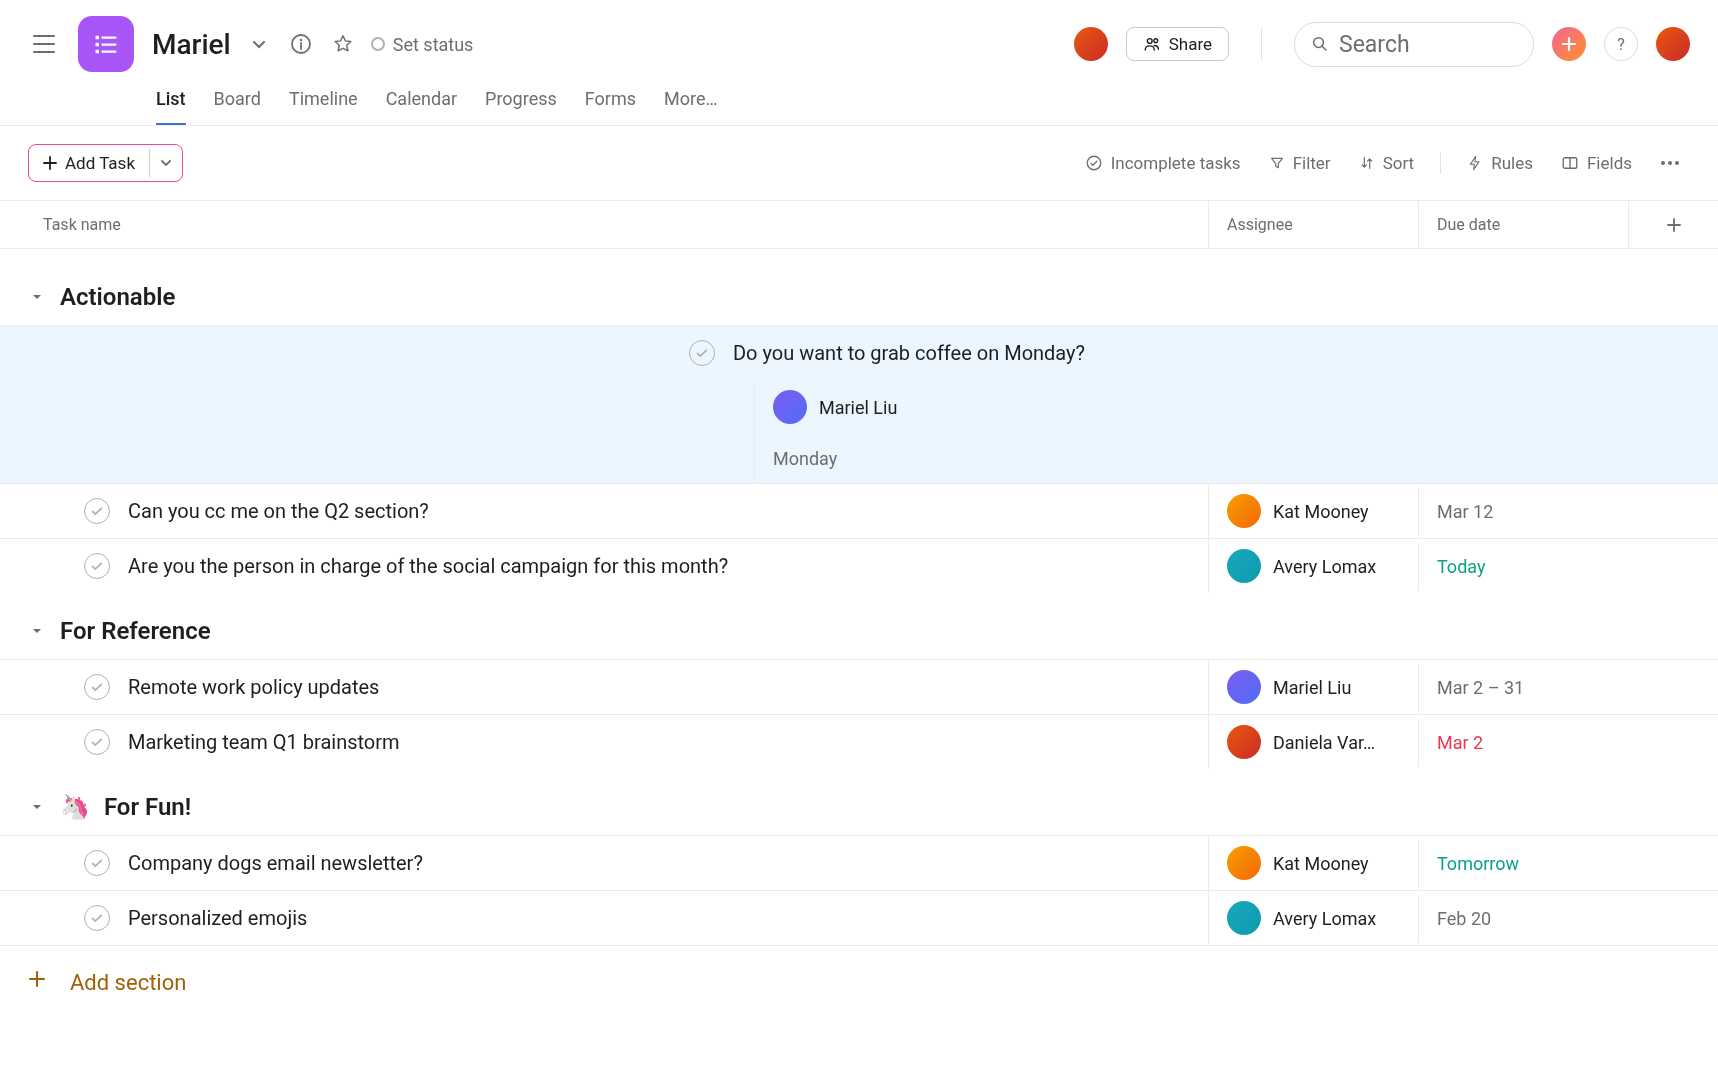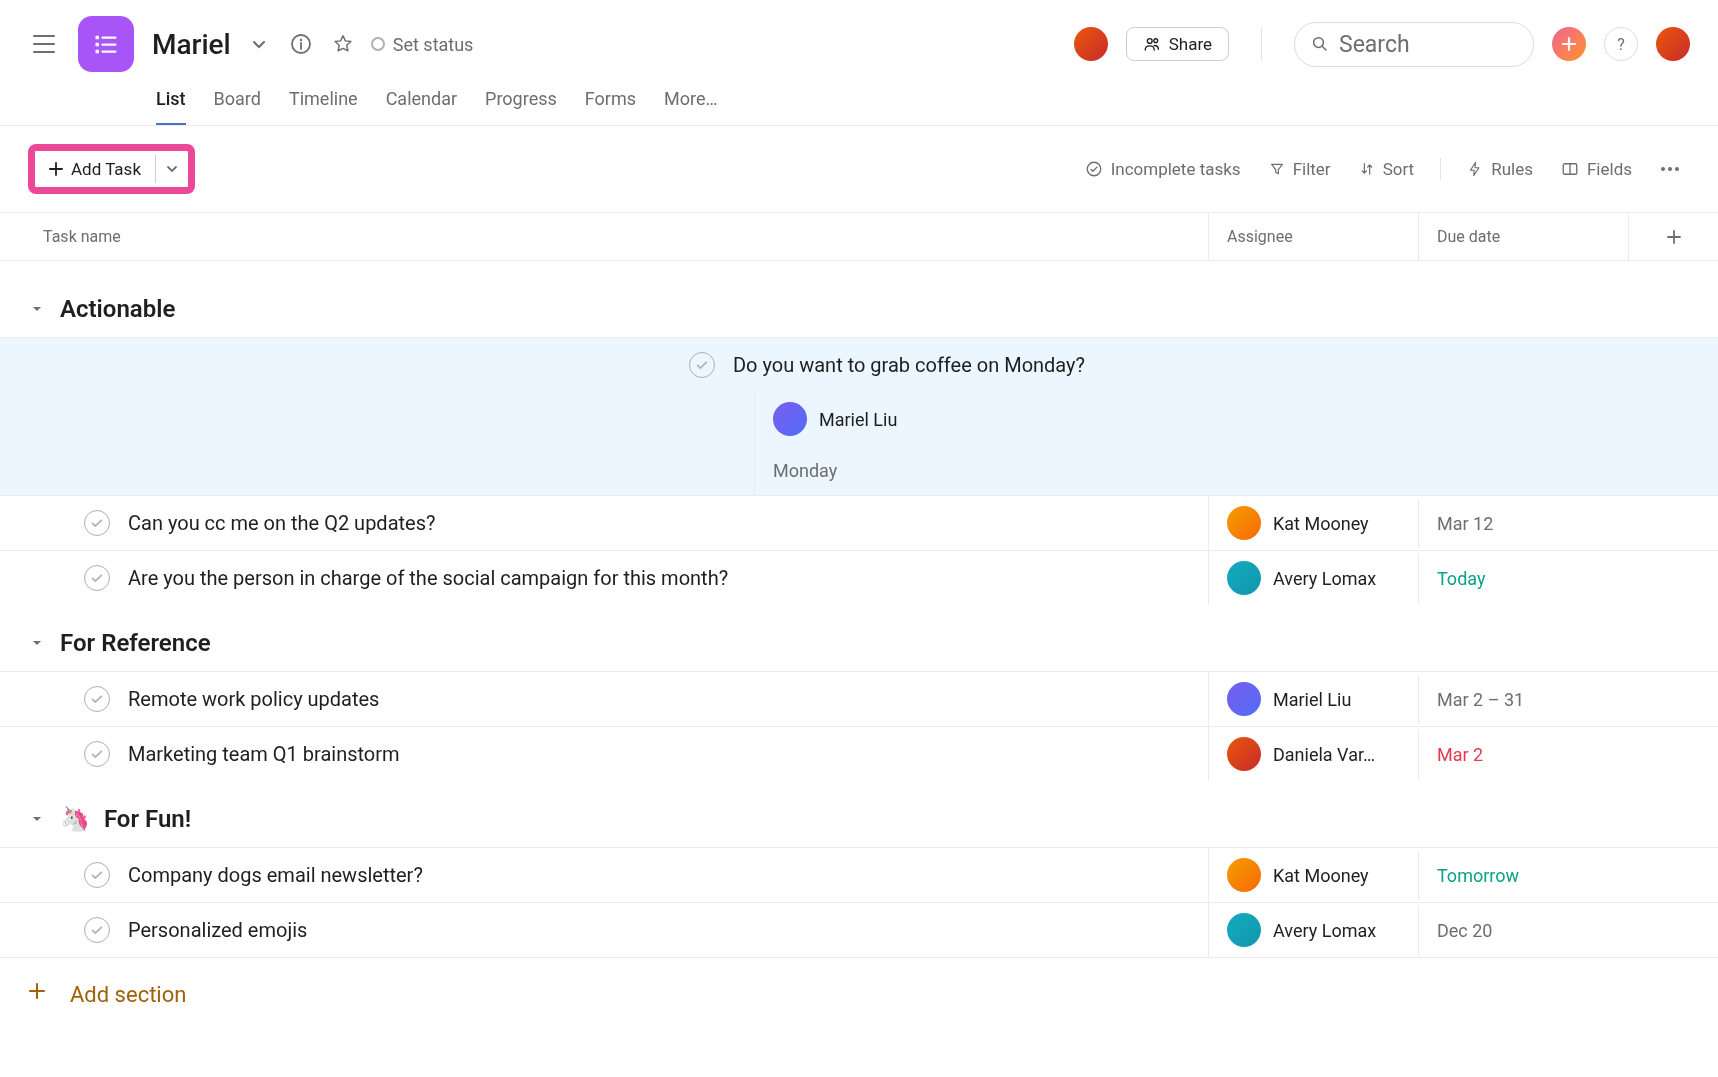--- a/index.html
+++ b/index.html
@@ -24,21 +24,21 @@
 .plus-btn { width:34px; height:34px; border-radius:50%; background:linear-gradient(135deg,#f06595,#ff922b); display:flex; align-items:center; justify-content:center; color:#fff; font-size:20px; cursor:pointer; }
 .help-btn { width:34px; height:34px; border-radius:50%; border:1px solid #dcdcdc; display:flex; align-items:center; justify-content:center; color:#6d6e6f; cursor:pointer; }
 
 
 .tabs { display:flex; gap:28px; padding:16px 28px 0 156px; border-bottom:1px solid #edeae9; font-size:18px; color:#6d6e6f; }
 .tab { padding:0 0 14px 0; cursor:pointer; }
 .tab.active { color:#1e1f21; border-bottom:2px solid #4573d2; font-weight:500; }
 
 
 .toolbar { display:flex; align-items:center; padding:18px 28px 18px 28px; gap:8px; font-size:17px; color:#6d6e6f; }
-.add-task { display:flex; align-items:center; border:7px solid #ec4899; border-radius:8px; overflow:hidden; }
+.add-task { display:flex; align-items:center; border:1px solid #ec4899; border-radius:8px; overflow:hidden; }
 .add-task-main { display:flex; align-items:center; gap:8px; padding:8px 14px; cursor:pointer; color:#1e1f21; }
 .add-task-drop { padding:8px 10px; border-left:1px solid #cfcbcb; cursor:pointer; color:#6d6e6f; }
 .tb-item { display:flex; align-items:center; gap:8px; padding:6px 10px; cursor:pointer; border-radius:6px; }
 .tb-sep { width:1px; height:22px; background:#e4e4e4; margin:0 8px; }
 
 
 .grid-header { display:flex; border-top:1px solid #edeae9; border-bottom:1px solid #edeae9; font-size:16px; color:#6d6e6f; }
 .col-name { flex: 1 1 auto; padding:14px 28px;margin-left:15px; }
 .col-assignee { width:210px; padding:14px 18px; border-left:1px solid #edeae9; }
 .col-due { width:210px; padding:14px 18px; border-left:1px solid #edeae9; }
@@ -251,21 +251,21 @@
         <div class="cell-due ">Monday</div>
         <div class="cell-extra"></div>
       </div>
       <div class="row">
         <div class="cell-name">
           <span class="check">
             <svg width="14" height="14" viewBox="0 0 16 16">
               <path d="M3 8.5l3 3L13 5" stroke="#b0b0b0" stroke-width="2" fill="none" stroke-linecap="round"></path>
             </svg>
           </span>
-          <span>Can you cc me on the Q2 updates?</span>
+          <span>Can you cc me on the Q2 section?</span>
         </div>
         <div class="cell-assignee">
           <span class="avatar av-orange"></span>
           <span>Kat Mooney</span>
         </div>
         <div class="cell-due ">Mar 12</div>
         <div class="cell-extra"></div>
       </div>
       <div class="row">
         <div class="cell-name">
@@ -354,21 +354,21 @@
             <svg width="14" height="14" viewBox="0 0 16 16">
               <path d="M3 8.5l3 3L13 5" stroke="#b0b0b0" stroke-width="2" fill="none" stroke-linecap="round"></path>
             </svg>
           </span>
           <span>Personalized emojis</span>
         </div>
         <div class="cell-assignee">
           <span class="avatar av-teal"></span>
           <span>Avery Lomax</span>
         </div>
-        <div class="cell-due ">Dec 20</div>
+        <div class="cell-due ">Feb 20</div>
         <div class="cell-extra"></div>
       </div>
     </div>
 
   <div class="add-section">
     <svg width="18" height="18" viewBox="0 0 18 18">
         <path d="M9 2v14M2 9h14" stroke="currentColor" stroke-width="2" stroke-linecap="round"></path>
       </svg>
     <span>Add section</span>
   </div>

